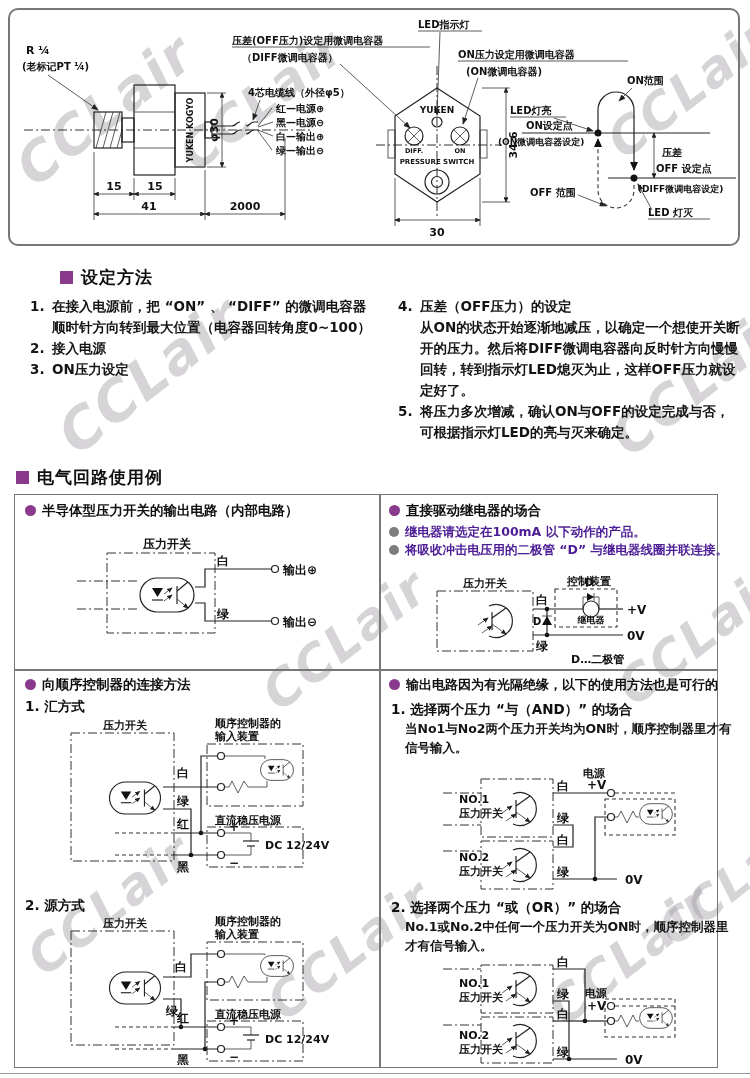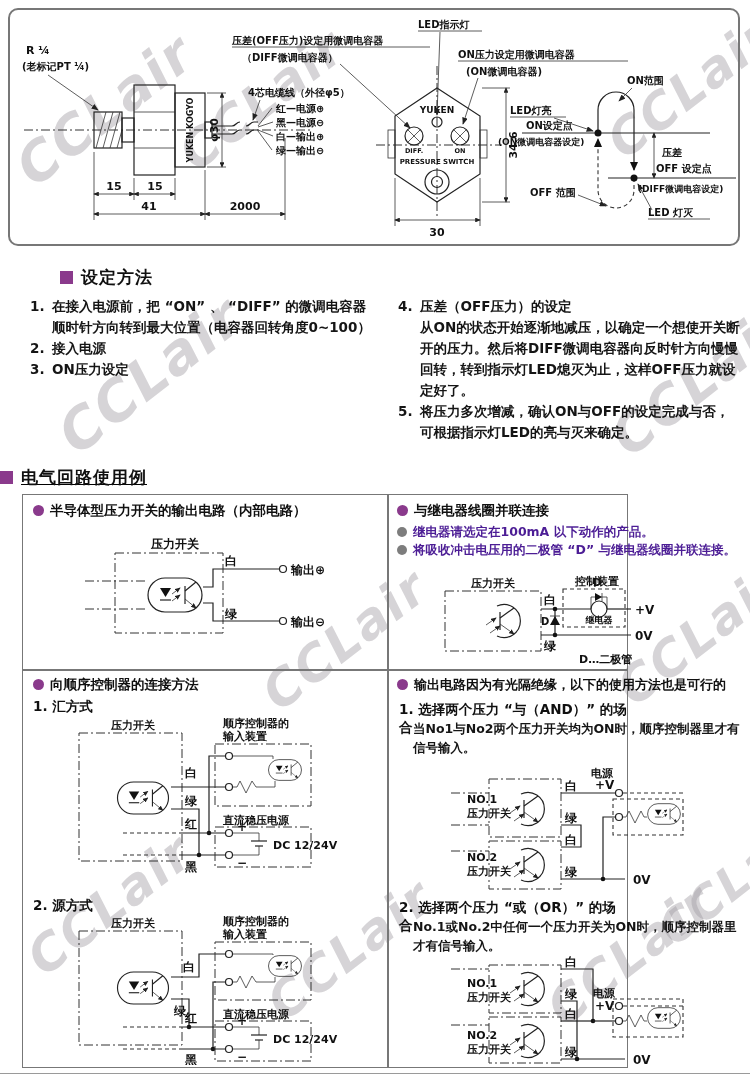--- a/index.html
+++ b/index.html
@@ -24,21 +24,21 @@
   
   .sec{position:absolute;display:flex;align-items:center;gap:8px;}
   .sq{width:13px;height:13px;background:#8a3a8c;flex:none;}
   .sec .tt{font-size:17px;font-weight:bold;color:#101010;letter-spacing:1px;}
   
   .col{position:absolute;font-size:13.5px;font-weight:bold;color:#151515;line-height:21px;}
   .itm{display:flex;}
   .itm .n{width:22px;flex:none;}
   .itm .t{flex:1;}
   
-  .bbox{position:absolute;left:22px;top:494px;width:606px;height:574px;border:1.5px solid #777;
+  .bbox{position:absolute;left:14px;top:494px;width:704px;height:574px;border:1.5px solid #777;
         box-sizing:border-box;}
   .vdiv{position:absolute;left:364px;top:0;width:1.5px;height:100%;background:#777;}
   .hdiv{position:absolute;left:0;top:174px;width:100%;height:1.5px;background:#777;}
   .qh{position:absolute;display:flex;gap:6px;align-items:flex-start;font-size:13.5px;
       font-weight:bold;color:#101010;}
   .qh .dotb{width:11px;height:11px;border-radius:50%;background:#8a3a8c;flex:none;margin-top:3px;}
   .blt{position:absolute;font-size:12.5px;font-weight:bold;color:#4c1d95;line-height:18px;}
   .blt .b{display:flex;gap:6px;}
   .blt .g{width:10px;height:10px;border-radius:50%;background:#7d7d7d;flex:none;margin-top:4px;}
   .sub{position:absolute;font-size:13.5px;font-weight:bold;color:#101010;}
@@ -239,21 +239,21 @@
       <div class="itm">
         <span class="n"></span>
         <span class="t">从ON的状态开始逐渐地减压，以确定一个想使开关断开的压力。然后将DIFF微调电容器向反时针方向慢慢回转，转到指示灯LED熄灭为止，这样OFF压力就设定好了。</span>
       </div>
       <div class="itm">
         <span class="n">5.</span>
         <span class="t">将压力多次增减，确认ON与OFF的设定完成与否，可根据指示灯LED的亮与灭来确定。</span>
       </div>
     </div>
 
-    <div class="sec" style="left:0;top:466px;text-decoration:underline;">
+    <div class="sec" style="left:16px;top:466px;">
       <span class="sq"></span>
       <span class="tt">电气回路使用例</span>
     </div>
 
     <div class="bbox">
       <div class="vdiv"></div>
       <div class="hdiv"></div>
 
       <div class="qh" style="left:10px;top:7px;width:344px;">
         <span class="dotb"></span>
@@ -291,21 +291,21 @@
         <circle class="term" cx="256" cy="48" r="3.5"></circle>
         <circle class="term" cx="256" cy="100" r="3.5"></circle>
         <text class="t12" x="198" y="44">白</text>
         <text class="t12" x="198" y="97">绿</text>
         <text class="t12" x="264" y="53">输出⊕</text>
         <text class="t12" x="264" y="105">输出⊖</text>
       </svg>
 
       <div class="qh" style="left:374px;top:7px;width:344px;">
         <span class="dotb"></span>
-        <span>与继电器线圈并联连接</span>
+        <span>直接驱动继电器的场合</span>
       </div>
       <div class="blt" style="left:374px;top:28px;width:346px;">
         <div class="b">
           <span class="g"></span>
           <span>继电器请选定在100mA 以下动作的产品。</span>
         </div>
         <div class="b">
           <span class="g"></span>
           <span>将吸收冲击电压用的二极管 “D” 与继电器线圈并联连接。</span>
         </div>

